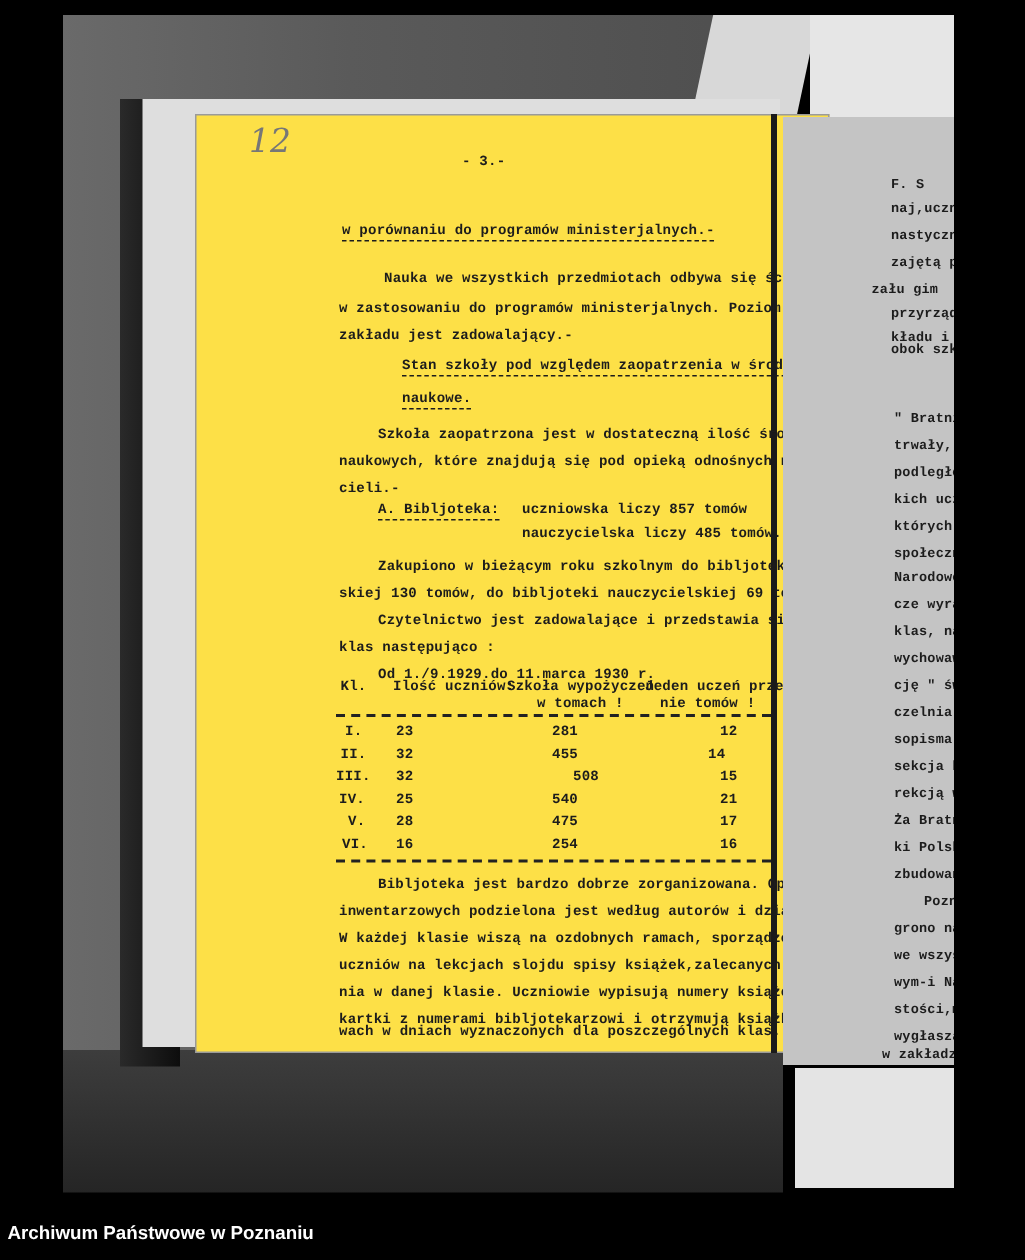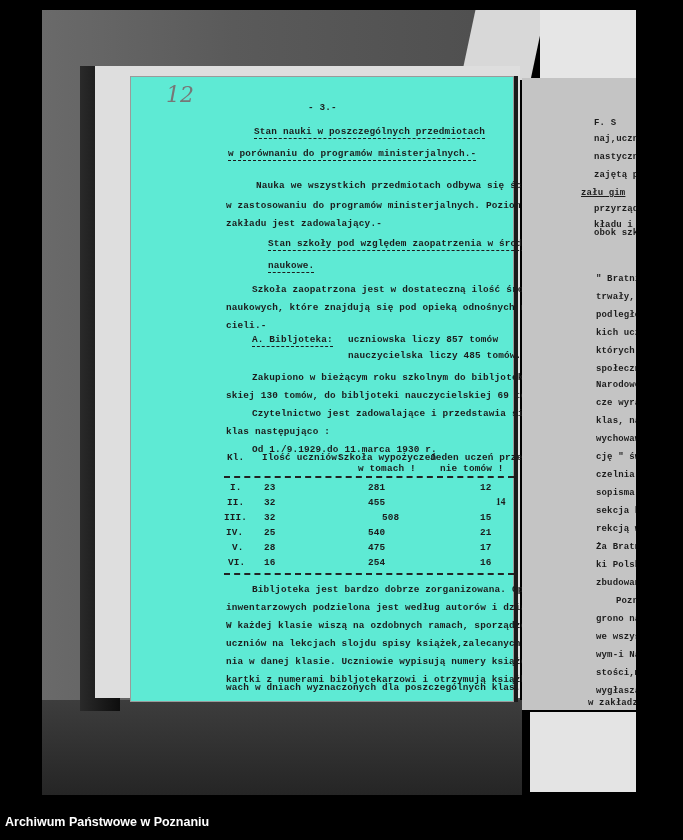--- a/index.html
+++ b/index.html
@@ -28,22 +28,23 @@
     position:absolute; left:540px; top:10px; width:96px; height:72px; background:#e6e6e6;
   }
   .right-card-bottom {
     position:absolute; left:530px; top:712px; width:106px; height:80px; background:#e4e4e4;
   }
   .under-sheet {
     position:absolute; left:95px; top:66px; width:425px; height:632px; background:#dedede;
   }
   .page {
     position:absolute; left:130px; top:76px; width:384px; height:626px;
-    background:#5eead4;
+    background:#fde047;
     box-shadow: inset 0 0 0 1px #9a9a9a;
+    padding-left: 39px;
   }
   .page .divider {
     position:absolute; left:384px; top:0; width:4px; height:626px; background:#1a1a1a;
   }
   .right-page {
     position:absolute; left:522px; top:78px; width:114px; height:632px; background:#c4c4c4;
     overflow:hidden;
   }
   .t {
     position:absolute; white-space:nowrap; color:#1c1c1c;
@@ -70,21 +71,20 @@
 <div class="right-card-bottom"></div>
 <div class="shadow-strip"></div>
 <div class="under-sheet"></div>
 
 <div class="page">
   <div class="divider"></div>
 
   <span class="hand" style="left:36px;top:6px;">12</span>
   <span class="t" style="left:178px;top:26px;">- 3.-</span>
 
-  <span class="t ul" style="left:124px;top:50px;">Stan nauki w poszczególnych przedmiotach</span>
   <span class="t ul" style="left:98px;top:72px;">w porównaniu do programów ministerjalnych.-</span>
 
   <span class="t" style="left:126px;top:104px;">Nauka we wszystkich przedmiotach odbywa się ściśle</span>
   <span class="t" style="left:96px;top:124px;">w zastosowaniu do programów ministerjalnych. Poziom naukow</span>
   <span class="t" style="left:96px;top:142px;">zakładu jest zadowalający.-</span>
 
   <span class="t ul" style="left:138px;top:162px;">Stan szkoły pod względem zaopatrzenia w środki</span>
   <span class="t ul" style="left:138px;top:184px;">naukowe.</span>
 
   <span class="t" style="left:122px;top:208px;">Szkoła zaopatrzona jest w dostateczną ilość środków</span>
@@ -112,21 +112,21 @@
   <div>
     <span class="t" style="left:100px;top:406px;">I.</span>
     <span class="t" style="left:134px;top:406px;">23</span>
     <span class="t" style="left:238px;top:406px;">281</span>
     <span class="t" style="left:350px;top:406px;">12</span>
   </div>
   <div>
     <span class="t" style="left:97px;top:421px;">II.</span>
     <span class="t" style="left:134px;top:421px;">32</span>
     <span class="t" style="left:238px;top:421px;">455</span>
-    <span class="t" style="left:366px;top:421px;font-family:Liberation Serif, serif;">14</span>
+    <span class="t" style="left:342px;top:421px;">14</span>
   </div>
   <div>
     <span class="t" style="left:94px;top:436px;">III.</span>
     <span class="t" style="left:134px;top:436px;">32</span>
     <span class="t" style="left:240px;top:436px;margin-left:12px;">508</span>
     <span class="t" style="left:350px;top:436px;">15</span>
   </div>
   <div>
     <span class="t" style="left:96px;top:451px;">IV.</span>
     <span class="t" style="left:134px;top:451px;">25</span>
@@ -154,21 +154,21 @@
   <span class="t" style="left:96px;top:580px;">nia w danej klasie. Uczniowie wypisują numery książek,od</span>
   <span class="t" style="left:96px;top:598px;">kartki z numerami bibljotekarzowi  i otrzymują książki na</span>
   <span class="t" style="left:96px;top:606px;">wach w dniach wyznaczonych dla poszczególnych klas.</span>
 </div>
 
 <div class="right-page rp">
   <span class="t" style="left:72px;top:40px;">F. S</span>
   <span class="t" style="left:72px;top:56px;">naj,uczn</span>
   <span class="t" style="left:72px;top:74px;">nastyczn</span>
   <span class="t" style="left:72px;top:92px;">zajętą p</span>
-  <span class="t" style="left:59px;top:110px;text-decoration:underline;">zału gim</span>
+  <span class="t" style="left:59px;top:110px;">zału gim</span>
   <span class="t" style="left:72px;top:126px;">przyrząd</span>
   <span class="t" style="left:72px;top:142px;">kładu i</span>
   <span class="t" style="left:72px;top:150px;">obok szko</span>
   <span class="t" style="left:74px;top:196px;">" Bratnie</span>
   <span class="t" style="left:74px;top:214px;">trwały,</span>
   <span class="t" style="left:74px;top:232px;">podległoś</span>
   <span class="t" style="left:74px;top:250px;">kich uczn</span>
   <span class="t" style="left:74px;top:268px;">których d</span>
   <span class="t" style="left:74px;top:286px;">społeczne</span>
   <span class="t" style="left:74px;top:302px;">Narodowej</span>

